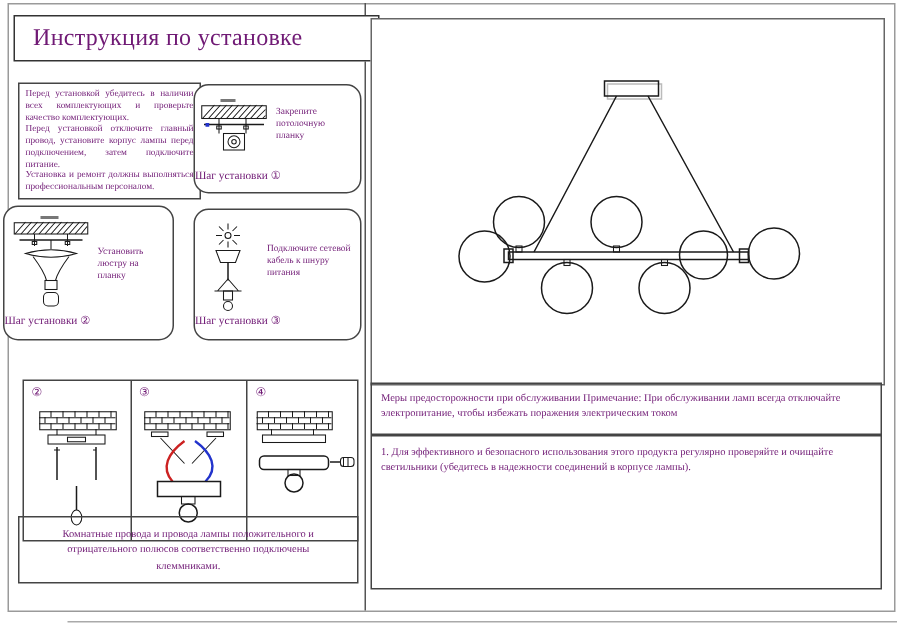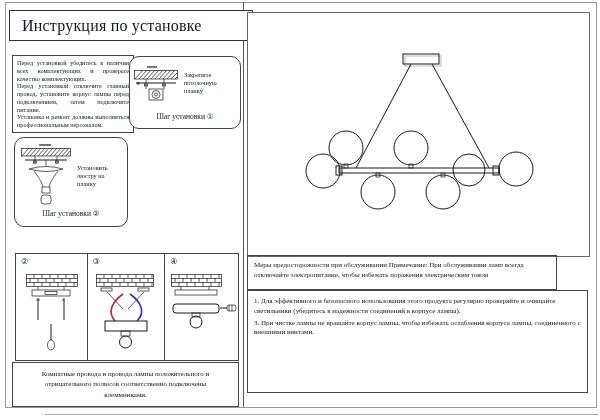--- a/index.html
+++ b/index.html
@@ -1,54 +1,54 @@
 <!DOCTYPE html>
 <html><head>
 <meta charset="utf-8">
 <style>
   html,body{margin:0;padding:0;background:#fff;}
   .page{position:relative;width:600px;height:420px;background:#fff;
-        font-family:"Liberation Serif", serif;color:#0f172a;overflow:hidden;}
+        font-family:"Liberation Serif", serif;color:#701a75;overflow:hidden;}
   .outer-border{position:absolute;left:5px;top:2px;width:590px;height:404px;
         border:1px solid #9a9a9a;}
   .divider-v{position:absolute;left:243px;top:2px;width:1px;height:405px;background:#555;}
   .scan-shadow{position:absolute;left:45px;top:414px;width:553px;height:1px;background:#aaa;}
 
   .title-box{position:absolute;left:9px;top:10px;width:230px;height:29px;
         border:1px solid #333;display:flex;align-items:center;padding-left:12px;
         font-size:16px;letter-spacing:.2px;background:#fff;}
 
   .intro-box{position:absolute;left:12px;top:55px;width:112px;height:70px;
         border:1px solid #444;padding:3px 4px;font-size:6.2px;line-height:1.25;
         text-align:justify;}
   .intro-box p{margin:0;white-space:pre-line;}
 
   .step-box{position:absolute;border:1px solid #444;border-radius:10px;background:#fff;}
   .step-box .caption{position:absolute;font-size:6.3px;line-height:1.3;}
-  .step-box .step-label{position:absolute;left:0;right:0;text-align:center;font-size:7.5px;}
+  .step-box .step-label{position:absolute;left:0;right:0;font-size:7.5px;}
   .sb1{left:129px;top:56px;width:110px;height:71px;}
-  .sb2{left:14px;top:137px;width:112px;height:88px;}
+  .sb2{left:2px;top:137px;width:112px;height:88px;}
   .sb3{left:129px;top:139px;width:110px;height:86px;}
 
   .panels{position:absolute;left:15px;top:253px;width:222px;height:106px;
         border:1px solid #444;display:flex;}
   .panel{position:relative;height:100%;border-right:1px solid #444;}
   .panel:last-child{border-right:none;}
   .p2{width:71px;} .p3{width:77px;} .p4{width:73px;}
   .pnum{position:absolute;left:5px;top:3px;font-size:8px;}
   .panel svg{position:absolute;left:0;top:0;}
 
-  .bottom-note-box{position:absolute;left:12px;top:362px;width:227px;height:45px;
+  .bottom-note-box{position:absolute;left:12px;top:344px;width:227px;height:45px;
         border:1px solid #444;display:flex;align-items:center;justify-content:center;
         text-align:center;font-size:7px;line-height:1.5;padding:0 10px;box-sizing:border-box;}
   .bottom-note-box p{margin:0;}
 
   .chandelier-box{position:absolute;left:247px;top:12px;width:341px;height:243px;
         border:1px solid #666;background:#fff;}
-  .safety-box{position:absolute;left:247px;top:255px;width:310px;height:35px;
+  .safety-box{position:absolute;left:247px;top:255px;width:341px;height:35px;
         border:1px solid #444;box-sizing:border-box;font-size:7px;line-height:1.45;
         padding:4px 6px;}
   .safety-box p{margin:0;}
   .care-box{position:absolute;left:247px;top:290px;width:341px;height:103px;
         border:1px solid #444;box-sizing:border-box;font-size:7px;line-height:1.4;
         padding:6px 6px;}
   .care-box p{margin:0 0 2px 0;font-family:Liberation Serif, serif;}
 
   svg{display:block;}
   .ink{stroke:#1a1a1a;fill:none;stroke-width:1;}
@@ -101,20 +101,33 @@
       <rect class="ink-thin" x="36.5" y="18" width="3" height="2"></rect>
       <path class="ink-thin" d="M10 26 Q27 21 44 26 Q27 31 10 26 Z"></path>
       <path class="ink-thin" d="M15 28 C21 36 23 40 24 44 M39 28 C33 36 31 40 30 44"></path>
       <rect class="ink-thin" x="23" y="44" width="8" height="6"></rect>
       <rect class="ink-thin" x="22" y="52" width="10" height="9" rx="3"></rect>
     </svg>
     <div class="caption" style="left:62px;top:26px;width:46px">Установить люстру на планку</div>
     <div class="step-label" style="bottom:8px">Шаг установки ②</div>
   </div>
 
+  <div class="step-box sb3">
+    <svg width="40" height="62" style="position:absolute;left:6px;top:7px">
+      <path class="ink-thin" d="M16 2 V6 M16 14 V18 M8 10 H12 M20 10 H24 M10 4 L13 7 M22 4 L19 7 M10 16 L13 13 M22 16 L19 13"></path>
+      <circle class="ink-thin" cx="16" cy="10" r="2"></circle>
+      <path class="ink-thin" d="M8 20 H24 L21 28 H11 Z"></path>
+      <path class="ink" d="M16 28 V40"></path>
+      <path class="ink-thin" d="M9 47 L16 39 L23 47 M7 47 H25"></path>
+      <rect class="ink-thin" x="13" y="47" width="6" height="6"></rect>
+      <circle class="ink-thin" cx="16" cy="57" r="3"></circle>
+    </svg>
+    <div class="caption" style="left:48px;top:22px;width:58px">Подключите сетевой кабель к шнуру питания</div>
+    <div class="step-label" style="bottom:8px">Шаг установки ③</div>
+  </div>
 
   <div class="panels">
     <div class="panel p2">
       <span class="pnum">②</span>
       <svg width="71" height="106">
         <rect class="ink-thin" x="10.5" y="20.5" width="51" height="12"></rect>
         <path class="ink-thin" d="M10 24.5 H61 M10 28.5 H61"></path>
         <path class="ink-thin" d="M18 20V24M26 20V24M34 20V24M42 20V24M50 20V24M58 20V24 M14 24V28M22 24V28M30 24V28M38 24V28M46 24V28M54 24V28 M18 28V32M26 28V32M34 28V32M42 28V32M50 28V32M58 28V32"></path>
         <rect class="ink-thin" x="16" y="36" width="38" height="6"></rect>
         <rect class="ink-thin" x="29" y="37.5" width="12" height="3"></rect>
@@ -184,17 +197,16 @@
       <rect class="ink" x="245" y="153" width="6" height="9"></rect>
     </svg>
   </div>
 
   <div class="safety-box">
     <p>Меры предосторожности при обслуживании Примечание: При обслуживании ламп всегда отключайте электропитание, чтобы избежать поражения электрическим током</p>
   </div>
 
   <div class="care-box">
     <p>1. Для эффективного и безопасного использования этого продукта регулярно проверяйте и очищайте светильники (убедитесь в надежности соединений в корпусе лампы).</p>
-    <p>3. При чистке лампы не вращайте корпус лампы, чтобы избежать ослабления корпуса лампы, соединенного с внешними винтами.</p>
   </div>
 
   <div class="scan-shadow"></div>
 </div>
 
 </body></html>

